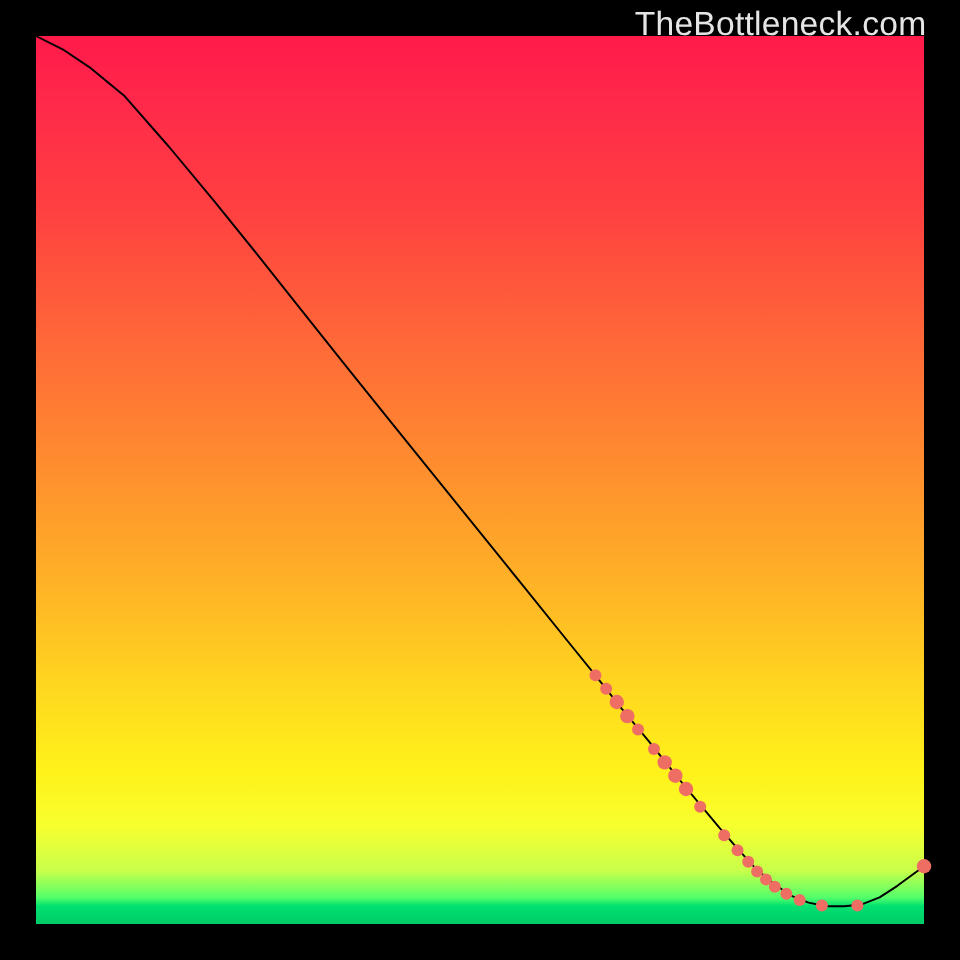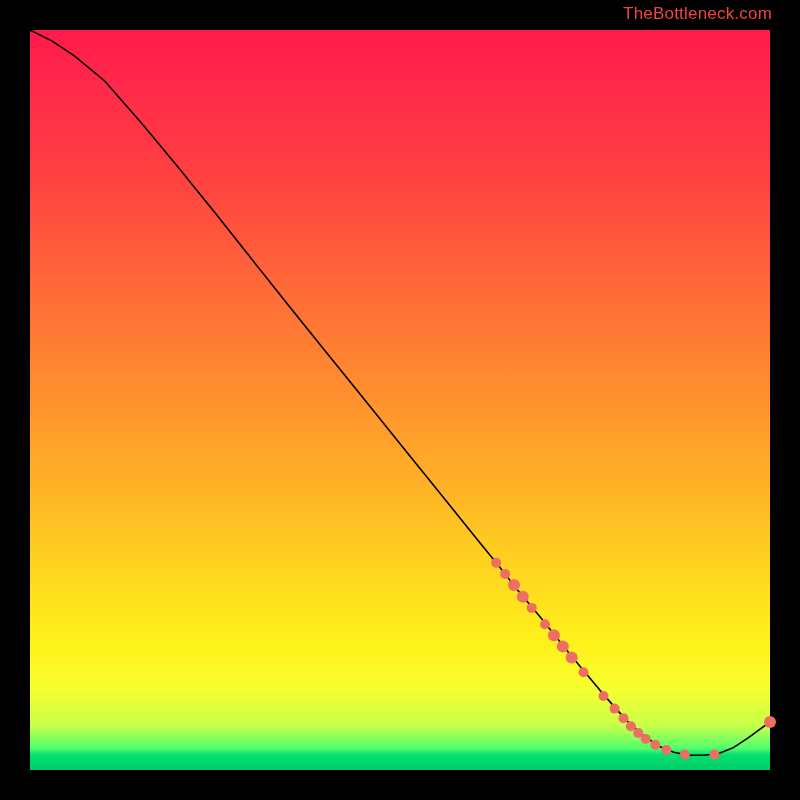--- a/index.html
+++ b/index.html
@@ -37,22 +37,22 @@
       #c8ff4a 94%,
       #55ff6a 97%,
       #00e070 98%,
       #00cc66 100%
     );
   }
   .watermark {
     position: absolute;
     top: 4px;
     right: 28px;
-    color: #ef4444;
-    font-size: 17px;
+    color: #e5e5e5;
+    font-size: 28px;
     font-weight: 400;
     letter-spacing: 0.2px;
   }
   svg.curve {
     position: absolute;
     left: 0;
     top: 0;
     width: 740px;
     height: 740px;
     overflow: visible;

